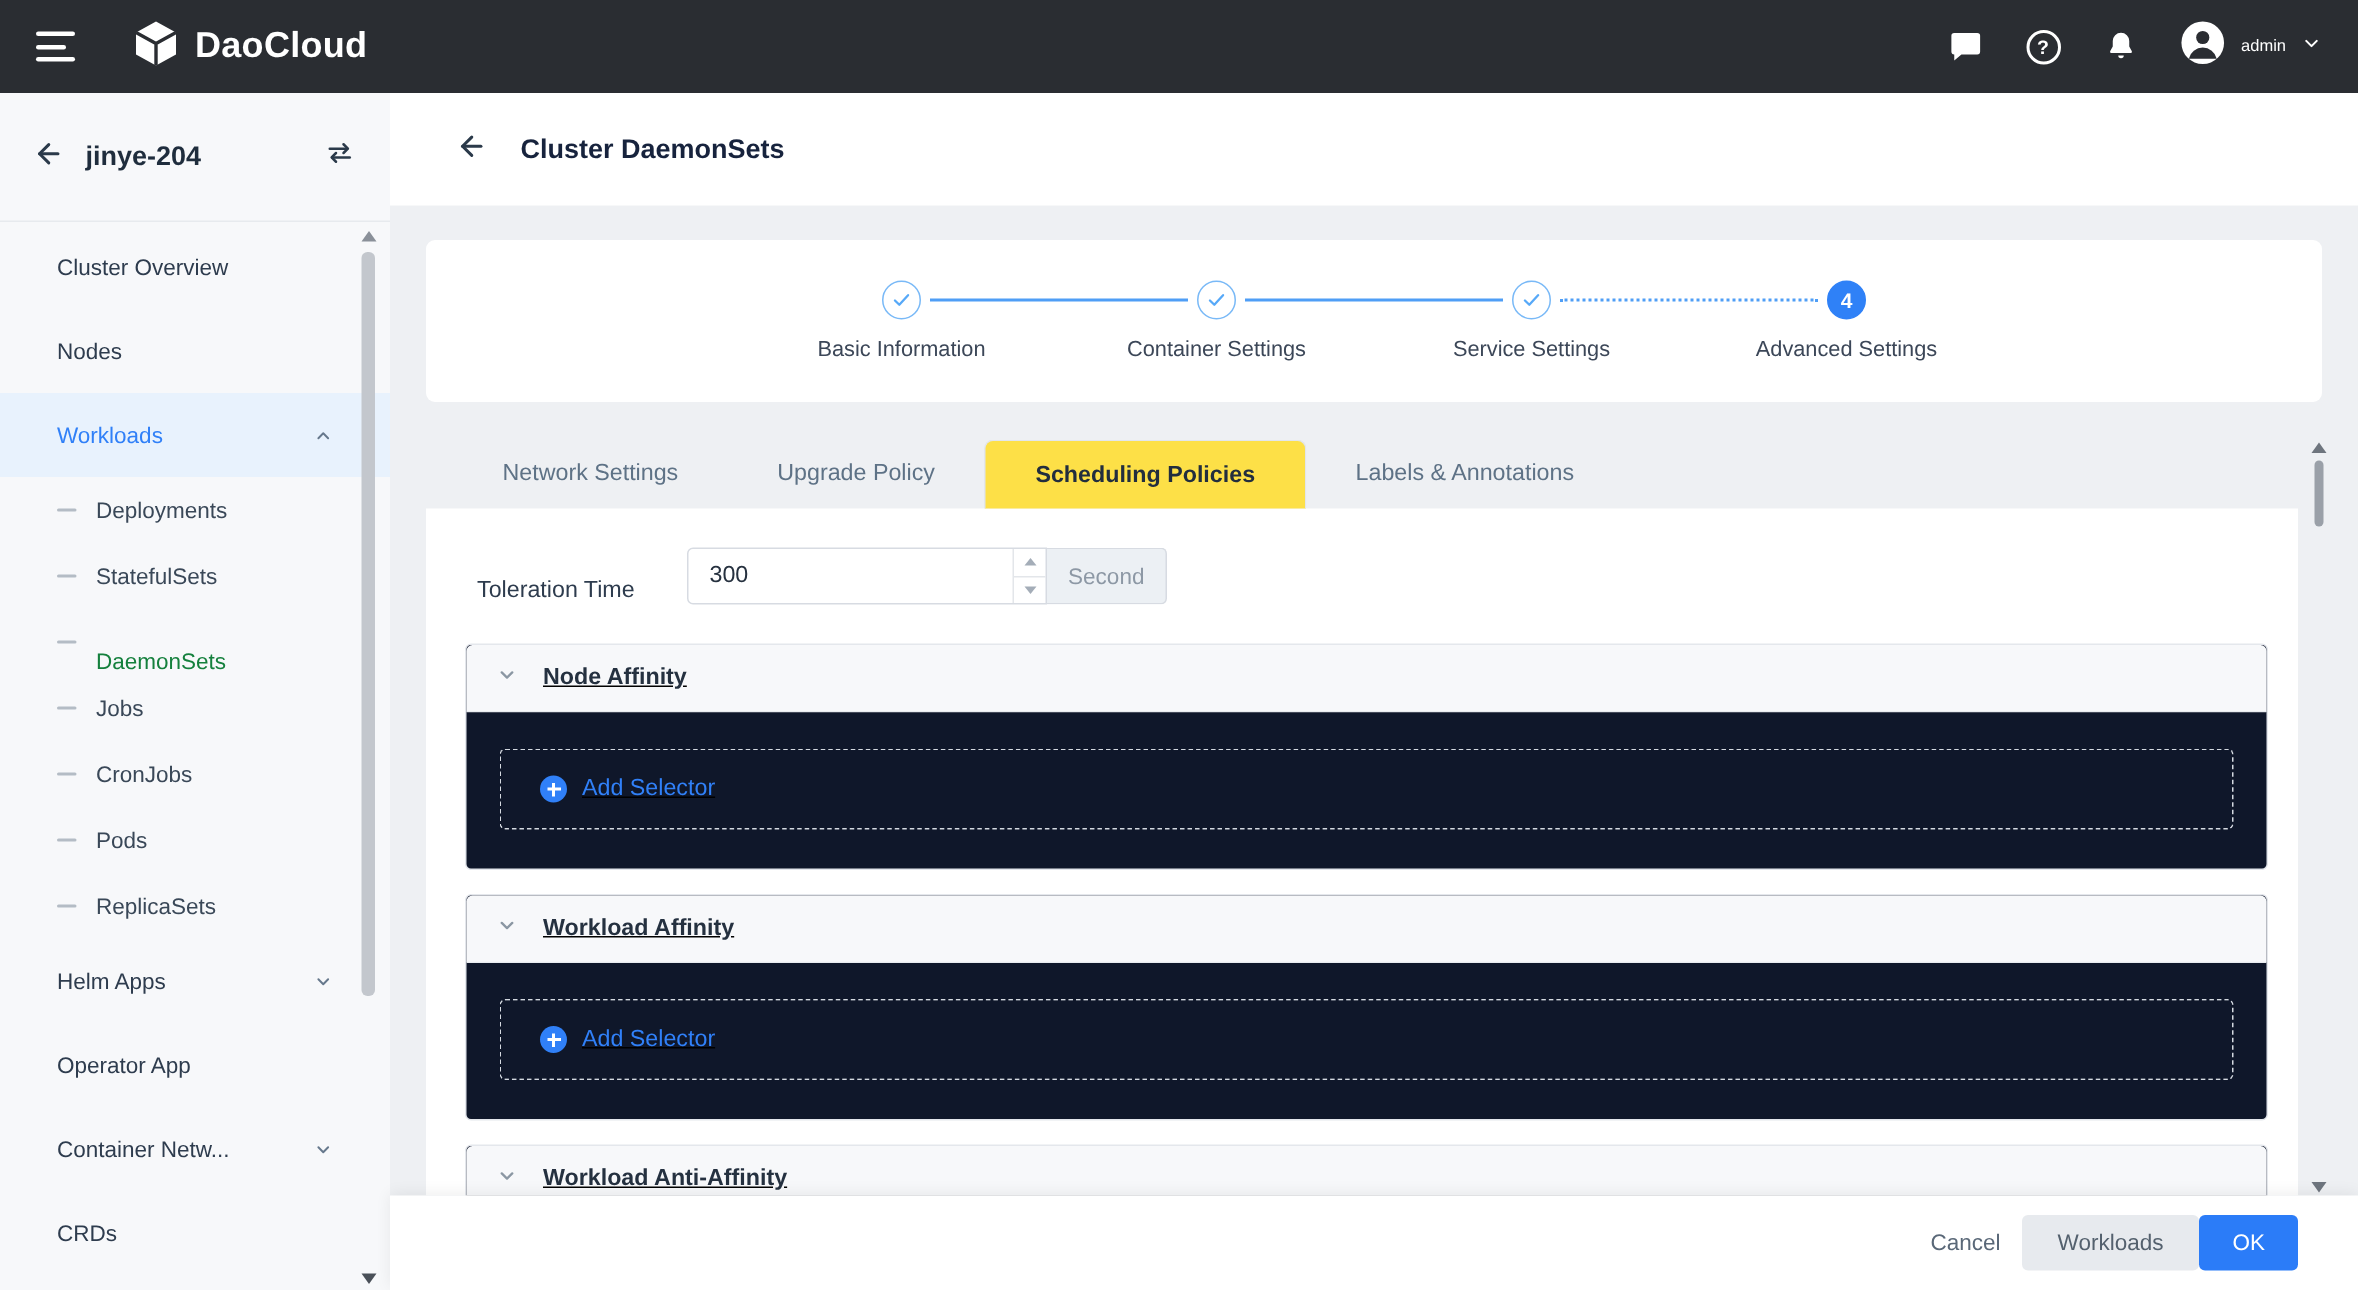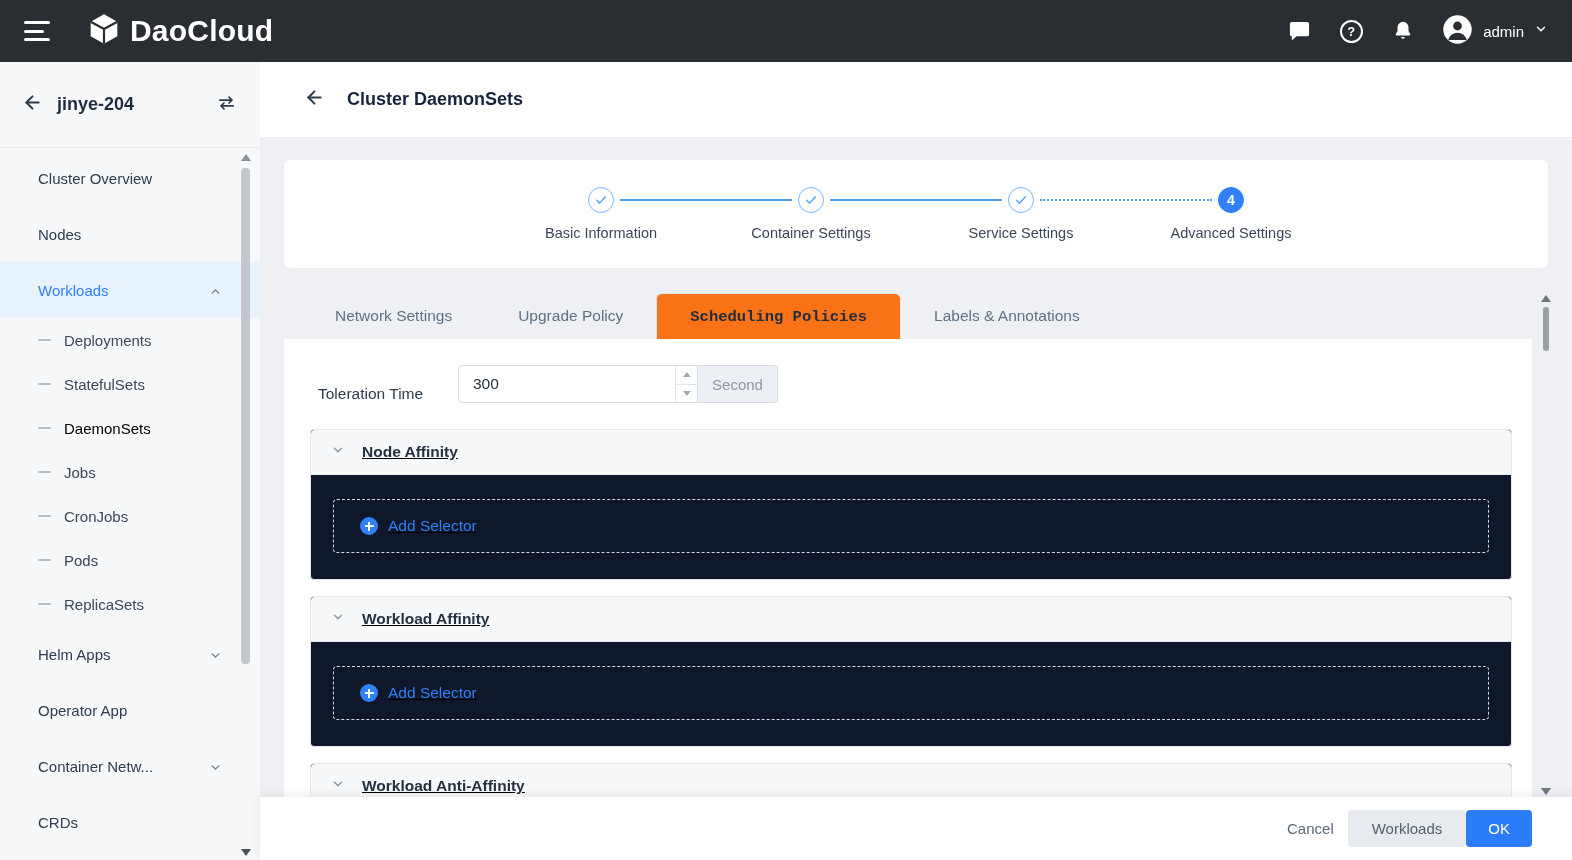--- a/index.html
+++ b/index.html
@@ -5,37 +5,37 @@
   * { margin:0; padding:0; box-sizing:border-box; }
   html,body { width:1572px; height:860px; overflow:hidden; font-family:"Liberation Sans",sans-serif; background:#fff; }
   .root { position:relative; width:1572px; height:860px; }
 
   
   .topbar { position:absolute; top:0; left:0; right:0; height:62px; background:#2a2d32; display:flex; align-items:center; padding:0 24px; }
   .hamburger { width:26px; height:20px; display:flex; flex-direction:column; justify-content:space-between; cursor:pointer; margin-right:38px; }
   .hamburger i { display:block; height:3px; background:#fff; border-radius:2px; }
   .hamburger i:nth-child(2) { width:78%; }
   .logo { display:flex; align-items:center; gap:10px; }
-  .logo-text { color:#fff; font-size:30px; font-weight:bold; letter-spacing:.2px; }
+  .logo-text { color:#fff; font-size:24px; font-weight:bold; letter-spacing:.2px; }
   .topbar-right { margin-left:auto; display:flex; align-items:center; gap:26px; }
   .tb-icon { width:26px; height:26px; display:flex; align-items:center; justify-content:center; cursor:pointer; }
   .help-circle { width:23px; height:23px; border:2px solid #fff; border-radius:50%; color:#fff; font-size:13px; font-weight:bold; display:flex; align-items:center; justify-content:center; }
   .admin-wrap { display:flex; align-items:center; gap:10px; cursor:pointer; }
-  .admin-name { color:#fff; font-size:15px; }
+  .admin-name { color:#fff; font-size:11px; }
 
   
   .sidebar { position:absolute; top:62px; left:0; width:260px; bottom:0; background:#f7f8fa; overflow:hidden; }
   .sidebar-header { height:86px; display:flex; align-items:center; padding:0 22px; border-bottom:1px solid #e7eaee; }
   .cluster-name { font-size:18px; font-weight:bold; color:#1f2d3d; margin-left:14px; flex:1; }
   .nav { padding-top:2px; }
   .nav-item { height:56px; display:flex; align-items:center; padding-left:38px; font-size:15px; color:#2e3c4e; cursor:pointer; position:relative; }
   .nav-item.sub { height:44px; padding-left:64px; color:#3a4858; }
   .nav-item.sub .dash { position:absolute; left:38px; top:50%; width:13px; height:2px; margin-top:-1px; background:#b4bcc5; border-radius:1px; }
   .nav-item.section-active { background:#e8f2fd; color:#3080f8; }
-  .nav-item.active-link { color:#000000; }
+  .nav-item.active-link { color:#15803d;align-items:flex-end; }
   .nav-chevron { position:absolute; right:38px; top:50%; margin-top:-6px; }
 
   .side-scroll { position:absolute; top:92px; right:10px; width:9px; bottom:4px; }
   .side-thumb { position:absolute; top:14px; height:496px; width:9px; background:#c3c7cd; border-radius:4px; }
   .tri-up, .tri-down { width:0; height:0; border-left:5px solid transparent; border-right:5px solid transparent; position:absolute; left:0; }
   .tri-up { border-bottom:7px solid #8a9099; top:0; }
   .tri-down { border-top:7px solid #4a5058; bottom:0; }
 
   
   .main { position:absolute; top:62px; left:260px; right:0; bottom:0; background:#eef0f3; }
@@ -49,21 +49,21 @@
   .step { width:210px; display:flex; flex-direction:column; align-items:center; position:relative; }
   .step-circle { width:26px; height:26px; border-radius:50%; background:#fff; border:1px solid #79b9f7; display:flex; align-items:center; justify-content:center; z-index:1; }
   .step.current .step-circle { background:#2f81f7; border-color:#2f81f7; color:#fff; font-size:14px; font-weight:bold; }
   .step + .step::before { content:""; position:absolute; top:12px; left:calc(-50% + 19px); width:calc(100% - 38px); border-top:2px solid #4f9ef6; }
   .step.dotted-line::before { border-top:2px dotted #4f9ef6; }
   .step-label { margin-top:12px; font-size:14.5px; color:#3c4758; }
 
   
   .tabs { display:flex; margin:25px 40px 0 24px; padding-left:18px; height:46px; align-items:stretch; }
   .tab { display:flex; align-items:center; padding:0 33px; font-size:15.5px; color:#5e7286; cursor:pointer; }
-  .tab.active { background:#f97316; border:1px solid #e2e6ec; border-bottom:none; border-radius:6px 6px 0 0; font-weight:bold; color:#222e3e;font-family:Liberation Mono, monospace; }
+  .tab.active { background:#fde047; border:1px solid #e2e6ec; border-bottom:none; border-radius:6px 6px 0 0; font-weight:bold; color:#222e3e; }
 
   
   .panel { margin:0 40px 0 24px; background:#fff; height:458px; overflow:hidden; }
   .form-row { display:flex; align-items:flex-end; padding:26px 0 0 34px; }
   .form-label { width:140px; font-size:15.5px; color:#2e3c4e; }
   .input-group { display:flex; height:38px; }
   .num-input-wrap { position:relative; width:240px; }
   .num-input { width:100%; height:38px; border:1px solid #d7dbe2; border-radius:4px 0 0 4px; padding:0 30px 0 14px; font-size:15.5px; color:#26313f; outline:none; font-family:"Liberation Sans",sans-serif; }
   .spinner { position:absolute; right:1px; top:1px; bottom:1px; width:22px; border-left:1px solid #e3e6ea; display:flex; flex-direction:column; }
   .spin-btn { flex:1; display:flex; align-items:center; justify-content:center; cursor:pointer; }

